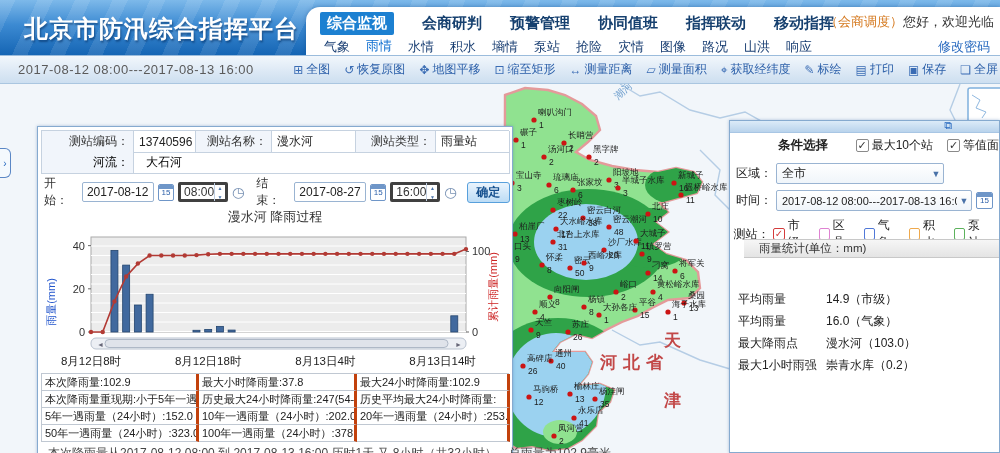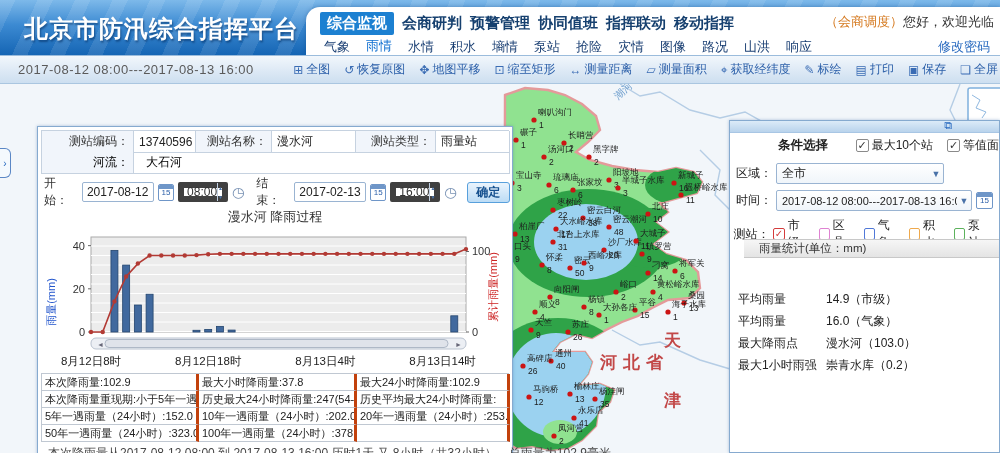--- a/index.html
+++ b/index.html
@@ -7,21 +7,21 @@
 
   
   #header { position:absolute; left:0; top:0; width:1000px; height:55px;
     background:linear-gradient(180deg,#7db9ea 0%,#3c8ad2 45%,#1565b4 100%); overflow:hidden; }
   #header .stripes { position:absolute; inset:0;
     background:repeating-linear-gradient(115deg, rgba(255,255,255,.10) 0 14px, rgba(255,255,255,0) 14px 34px); }
   #app-title { position:absolute; left:24px; top:13px; color:#fff; font-size:24px; font-weight:bold;
     text-shadow:1px 2px 2px rgba(0,40,90,.55); letter-spacing:1px; }
   #nav-wrap { position:absolute; left:306px; top:7px; right:0; bottom:0; background:#fff;
     border-top-left-radius:14px; box-shadow:0 0 4px rgba(0,50,110,.35); }
-  #main-nav { position:absolute; left:14px; top:5px; height:22px; display:flex; gap:8px; align-items:center; }
+  #main-nav { position:absolute; left:14px; top:5px; height:22px; display:flex; gap:28px; align-items:center; }
   .main-nav-item { font-size:15px; font-weight:bold; color:#16406f; cursor:pointer; white-space:nowrap; }
   .main-nav-item.active { background:#1c80d1; color:#fff; padding:2px 7px; border-radius:2px; }
   #sub-nav { position:absolute; left:18px; top:30px; height:20px; display:flex; gap:16px; align-items:center; }
   .sub-nav-item { font-size:13px; color:#1a3f73; cursor:pointer; white-space:nowrap; }
   .sub-nav-item.active { color:#0f6fd0; border-bottom:2px solid #2a85d8; }
   #greeting { position:absolute; right:6px; top:6px; font-size:13px; white-space:nowrap; }
   #greeting .dispatch { color:#d5791f; }
   #greeting .hello { color:#333; }
   #header-links { position:absolute; right:10px; top:31px; display:flex; gap:12px;flex-direction:column; }
   .header-link { font-size:13px; color:#2a6bc0; cursor:pointer; }
@@ -59,21 +59,21 @@
   #river-row { position:absolute; left:3px; top:25px; width:468px; display:grid; grid-template-columns:92px 376px;
     border-left:1px solid #c6d2e0; }
   #river-row .cell { border-right:1px solid #c6d2e0; border-bottom:1px solid #c6d2e0; height:22px; font-size:12px;
     display:flex; align-items:center; }
   #query-row { position:absolute; left:6px; top:52px; width:466px; height:26px; display:flex; align-items:center; gap:4px; font-size:12px; color:#333; }
   .date-box { width:76px; height:20px; border:1px solid #9ab4d2; border-radius:2px; font-size:12px; color:#222;
     display:flex; align-items:center; padding-left:4px; background:#fff; }
   .cal-icon { width:17px; height:17px; border:1px solid #6f96c8; border-radius:2px; background:#fff; font-size:8px;
     color:#2a5ea8; display:flex; align-items:center; justify-content:center; cursor:pointer; position:relative; }
   .cal-icon::before { content:""; position:absolute; left:0; top:0; right:0; height:4px; background:#6f96c8; border-radius:1px 1px 0 0; }
-  .time-box { width:50px; height:20px; border:6px solid #404040; border-radius:2px; background:#fff; display:flex; align-items:center; }
+  .time-box { width:50px; height:20px; border:3px solid #404040; border-radius:2px; background:#fff; display:flex; align-items:center; }
   .time-box .tval { flex:1; font-size:12px; padding-left:3px; }
   .spin { width:11px; height:18px; display:flex; flex-direction:column; border-left:1px solid #c0cfe2; }
   .spin span { flex:1; font-size:5px; color:#4a72a8; display:flex; align-items:center; justify-content:center; cursor:pointer; }
   .clock-icon { font-size:14px; color:#7a93b5; cursor:pointer; }
   #confirm-btn { margin-left:6px; width:46px; height:21px; background:linear-gradient(180deg,#eaf4fd,#bcdcf5);
     border:1px solid #58a0dc; border-radius:3px; font-size:12px; font-weight:bold; color:#15508e; cursor:pointer; }
   #stats-table { position:absolute; left:3px; top:246px; width:468px; display:grid; grid-template-columns:157px 158px 153px;
     border-left:1px solid #c0c8d2; border-top:1px solid #c0c8d2; }
   #stats-table .cell { border-right:3px solid #c2410c; border-bottom:1px solid #c0c8d2; min-height:17px; font-size:11px;
     color:#222; display:flex; align-items:center; padding:0 3px; white-space:nowrap; overflow:hidden; }
@@ -481,21 +481,21 @@
     <div class="cal-icon">15</div>
     <div class="time-box">
       <span class="tval">08:00</span>
       <span class="spin">
           <span>▲</span>
           <span>▼</span>
         </span>
     </div>
     <span class="clock-icon">◷</span>
     <span style="margin-left:8px;">结束：</span>
-    <div class="date-box">2017-02-13</div>
+    <div class="date-box">2017-08-27</div>
     <div class="cal-icon">15</div>
     <div class="time-box">
       <span class="tval">16:00</span>
       <span class="spin">
           <span>▲</span>
           <span>▼</span>
         </span>
     </div>
     <span class="clock-icon">◷</span>
     <button id="confirm-btn">确定</button>

